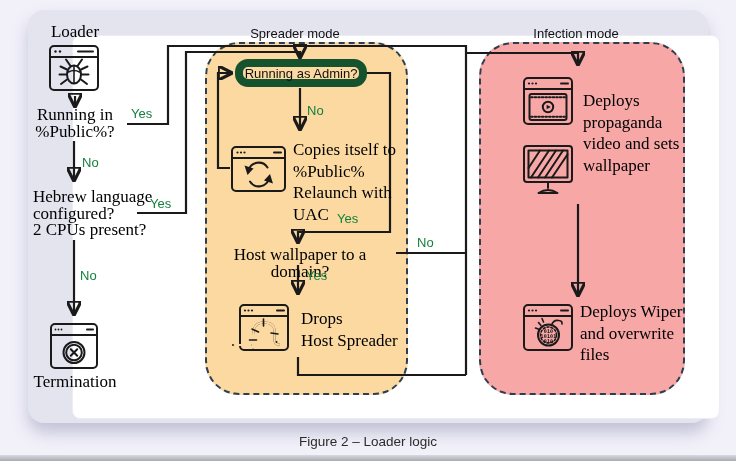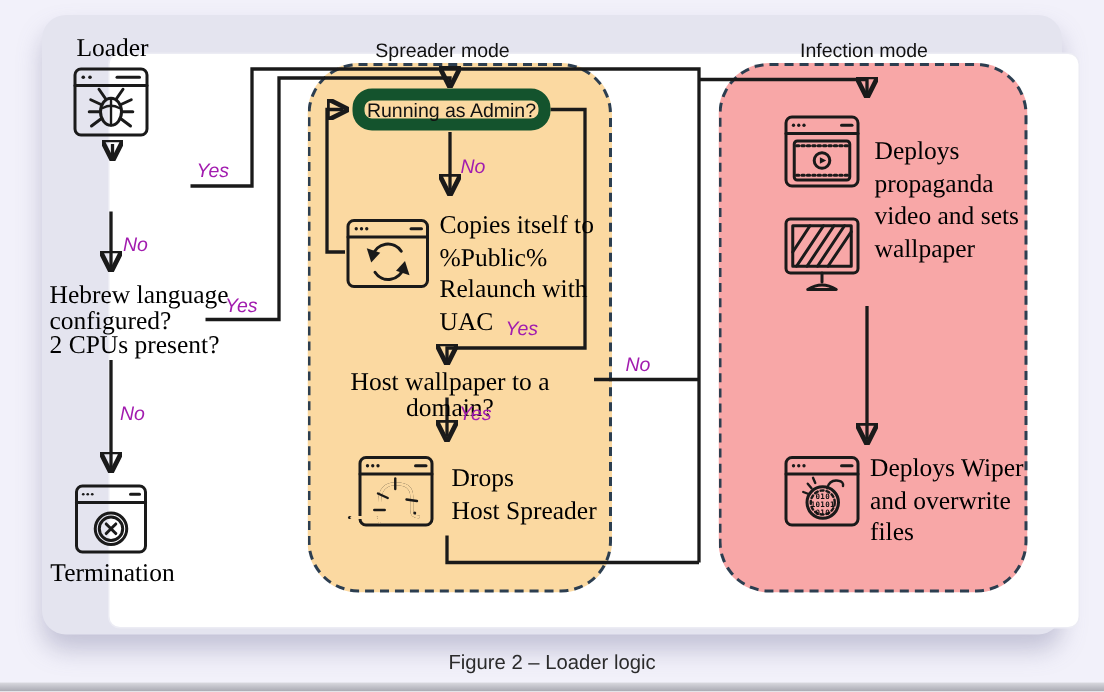--- a/index.html
+++ b/index.html
@@ -11,21 +11,21 @@
         border-radius:8px;border:1px solid #ececf4;box-sizing:border-box;}
   .diagram{position:absolute;inset:0;}
   .mode-box{position:absolute;border:2px dashed var(--dash,#2c3e50);border-radius:34px;box-sizing:border-box;}
   #staging-box{left:205px;top:42px;width:203px;height:353px;background:var(--staging,#FBD9A1);}
   #infection-box{left:479px;top:42px;width:206px;height:353px;background:var(--infection,#F8A7A7);}
   .txt{position:absolute;font-size:17px;color:#000000;line-height:16.5px;font-family:Liberation Serif, serif;}
   .pre{white-space:pre-line;}
   .center{text-align:center;}
   .lh22{line-height:21.5px;}
   .title{position:absolute;font-size:13px;color:#111;text-align:center;}
-  .yn{position:absolute;font-size:13px;color:#a21caf;font-style:italic;}
+  .yn{position:absolute;font-size:13px;color:#15803d;}
   .qbox{position:absolute;left:235px;top:59px;width:132px;height:28px;border:8px solid #14532d;
         border-radius:13px;box-sizing:border-box;display:flex;align-items:center;justify-content:center;
         font-size:13px;color:#111;}
   svg{position:absolute;overflow:visible;}
   #connectors{left:0;top:0;pointer-events:none;}
   #connectors path{stroke:var(--line,#1a1a1a);stroke-width:2.2;fill:none;}
   #connectors path.arrow{marker-end:url(#ah);}
   .icon path,.icon rect,.icon line,.icon circle,.icon ellipse{stroke:var(--line,#1a1a1a);fill:none;
         stroke-width:2;stroke-linecap:round;stroke-linejoin:round;}
   .icon .fill{fill:var(--line,#1a1a1a);stroke:none;}
@@ -86,20 +86,22 @@
       <path d="M22.5 24 L18 17.5"></path>
         <path d="M29.5 24 L34 17.5"></path>
       <path d="M19 27.5 L12.5 24.5"></path>
         <path d="M19 32.5 L11.5 32.5"></path>
         <path d="M19 37.5 L13 42"></path>
       <path d="M33 27.5 L39.5 24.5"></path>
         <path d="M33 32.5 L40.5 32.5"></path>
         <path d="M33 37.5 L39 42"></path>
     </svg>
 
+    <div class="txt center pre" style="left:20px;top:107px;width:110px;">Running in
+%Public%?</div>
     <div class="yn" style="left:131px;top:106px;">Yes</div>
     <div class="yn" style="left:82px;top:155px;">No</div>
 
     <div class="txt pre" style="left:33px;top:189px;width:135px;">Hebrew language
 configured?
 2 CPUs present?</div>
     <div class="yn" style="left:150px;top:196px;">Yes</div>
     <div class="yn" style="left:80px;top:268px;">No</div>
 
     <svg class="icon" style="left:49px;top:321px;" width="50" height="50" viewBox="0 0 50 50">

